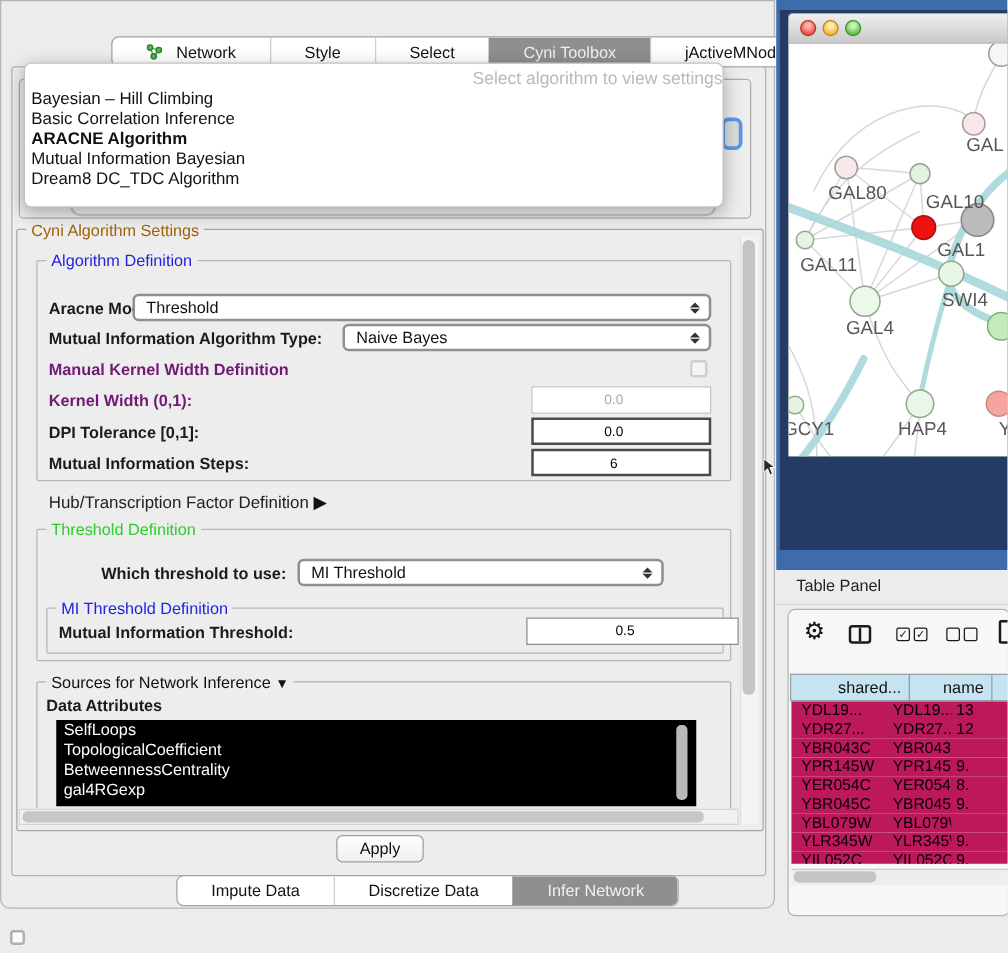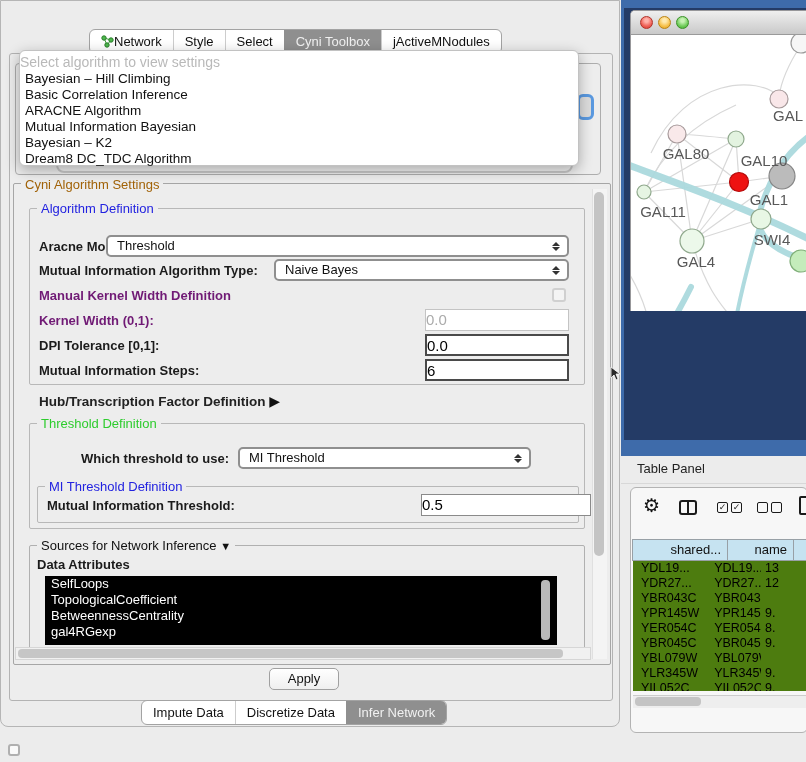--- a/index.html
+++ b/index.html
@@ -10,22 +10,22 @@
   #cp{left:0;top:8;width:620px;height:727px;background:#ececec;border:1px solid #b5b5b5;
       border-radius:0 0 8px 8px;box-sizing:border-box}
   .cp-title{left:0;top:0;width:618px;height:24px;background:linear-gradient(#f4f4f4,#dcdcdc);
       border-bottom:1px solid #bdbdbd;border-radius:0}
   .cp-title-text{left:8px;top:4px;font-size:13px;color:#1d1d1d}
   .float-ic{left:574px;top:7px;width:9px;height:9px;border:2px solid #222;border-radius:1px}
   .close-ic{left:593px;top:3px;font-size:13px;font-weight:bold;color:#111}
   
   .tabstrip{left:88px;top:28px;height:23px;display:flex;background:#fff;border:1px solid #a3a3a3;
       border-radius:6px;overflow:hidden}
-  .tab{padding:0 11px;line-height:22px;font-size:13px;color:#111;border-left:1px solid #cdcdcd;
-      display:flex;align-items:center;gap:0;white-space:nowrap}
+  .tab{padding:0 27px;line-height:22px;font-size:13px;color:#111;border-left:1px solid #cdcdcd;
+      display:flex;align-items:center;gap:11px;white-space:nowrap}
   .tab:first-child{border-left:none}
   .tab.sel{background:#8f8f8f;color:#f1f1f1;border-left-color:#8f8f8f}
   
   .content{left:8px;top:52px;width:604px;height:648px;border:1px solid #b3b3b3;border-radius:3px;
       background:#ededed;box-sizing:border-box}
   .hid-group{left:14px;top:62px;width:586px;height:112px;border:1px solid #adadad;border-radius:4px;
       background:#ededed;box-sizing:border-box}
   .blue-frag{left:576px;top:93px;width:17px;height:26px;border:3px solid #5a99e0;border-radius:6px;
       background:#dcdcdc;box-sizing:border-box}
   .dis-combo{left:55px;top:140px;width:517px;height:32px;border:2px solid #c8c8c8;border-radius:8px;
@@ -42,50 +42,50 @@
   .lbl{font-size:13px;font-weight:bold;color:#1b1b1b;white-space:nowrap}
   .lbl.dis{color:#701a75}
   
   .combo{height:22px;border:2px solid #8f8f8f;border-radius:5px;background:#fff;box-sizing:border-box;
       font-size:13px;color:#111;line-height:18px;padding-left:9px}
   .spin{position:absolute;right:7px;top:4px;width:8px}
   .spin:before,.spin:after{content:"";display:block;width:0;height:0;border-left:4px solid transparent;
       border-right:4px solid transparent;margin:1px 0}
   .spin:before{border-bottom:4px solid #333}
   .spin:after{border-top:4px solid #333}
-  .inp{height:22px;background:#fff;box-sizing:border-box;font-size:15px;text-align:left;
+  .inp{height:22px;background:#fff;box-sizing:border-box;font-size:11px;text-align:center;
       padding-right:12px;line-height:20px}
   .inp.en{border:2px solid #4a4a4a;color:#000}
   .inp.dis{border:1px solid #c4c4c4;color:#ababab}
   .chk{width:14px;height:14px;border:2px solid #d0d0d0;border-radius:3px;background:#f4f4f4;box-sizing:border-box}
   .tri{font-size:11px;color:#111}
-  .hubrow{font-size:13.5px;font-weight:bold;color:#222}
+  .hubrow{font-size:13.5px;font-weight:normal;color:#222}
   
   .attr-list{left:44px;top:575px;width:512px;height:69px;background:#000000;overflow:hidden}
   .attr-item{height:16px;line-height:16px;padding-left:6px;font-size:13px;color:#fff;white-space:nowrap}
   .lthumb{left:540px;top:579px;width:9px;height:60px;background:#b9b9b9;border-radius:4px}
   
   .vtrack{left:591px;top:188px;width:14px;height:470px;background:#f4f4f4;border-left:1px solid #e0e0e0}
   .vthumb{left:593px;top:191px;width:10px;height:364px;background:#c4c4c4;border-radius:5px}
   .htrack{left:14px;top:646px;width:576px;height:13px;background:#f1f1f1;border:1px solid #d6d6d6;box-sizing:border-box}
   .hthumb{left:17px;top:648px;width:545px;height:9px;background:#c6c6c6;border-radius:4px}
   
   .apply{left:268px;top:667px;width:70px;height:22px;background:linear-gradient(#ffffff,#efefef);
       border:1px solid #a0a0a0;border-radius:5px;font-size:13px;text-align:center;line-height:20px;color:#111;box-sizing:border-box}
   .btabs{left:140px;top:699px}
   
   .popup{left:18px;top:49px;width:560px;height:116px;background:#fff;border:1px solid #c2c2c2;
       border-radius:6px;box-shadow:0 4px 14px rgba(0,0,0,.3);box-sizing:border-box}
-  .pop-head{width:100%;text-align:left;font-size:14px;color:#b9b9b9;margin-top:2px;height:18px;line-height:18px}
+  .pop-head{width:100%;text-align:right;font-size:14px;color:#b9b9b9;margin-top:2px;height:18px;line-height:18px}
   .pop-item{height:16px;line-height:16px;padding-left:5px;font-size:13.5px;color:#111;white-space:nowrap}
-  .pop-item.bold{font-weight:normal}
+  .pop-item.bold{font-weight:bold}
   
   .desktop{left:621px;top:0;width:185px;height:456px;background:#3e6baa}
   .win-shadow{left:624px;top:8px;width:182px;height:432px;background:#243b66}
-  .net-window{left:630px;top:10px;width:176px;height:301px;background:#fff;border-radius:5px 0 0 0;
+  .net-window{left:630px;top:10px;width:176px;height:355px;background:#fff;border-radius:5px 0 0 0;
       overflow:hidden;border-top:1px solid #97979a;border-left:1px solid #97979a;box-sizing:border-box}
   .nw-title{left:0;top:0;width:176px;height:24px;background:linear-gradient(#efefef,#c9c9c9);
       border-bottom:1px solid #9a9a9a;box-sizing:border-box}
   .light{width:13px;height:13px;border-radius:50%;box-sizing:border-box}
   .l-red{background:radial-gradient(circle at 50% 32%,#ffb3ab 0 18%,#ee5f55 62%,#d23c31);border:1px solid #b23229}
   .l-yel{background:radial-gradient(circle at 50% 32%,#ffeab0 0 18%,#f6c04a 62%,#e0a01e);border:1px solid #bb8414}
   .l-grn{background:radial-gradient(circle at 50% 32%,#c8f2b5 0 18%,#6fcb59 62%,#43aa2d);border:1px solid #3a9127}
   .nw-canvas{left:0;top:24px;width:176px;height:390px;background:#fff}
   .nlabel{fill:#585858;font-size:15px;font-family:"Liberation Sans","DejaVu Sans",sans-serif}
   
@@ -97,21 +97,21 @@
   .split-ic{left:48px;top:12px;width:18px;height:15px;border:2px solid #1a1a1a;border-radius:3px;box-sizing:border-box}
   .split-ic:before{content:"";position:absolute;left:6px;top:0;width:2px;height:11px;background:#1a1a1a}
   .cb{width:11px;height:11px;border:1.5px solid #1a1a1a;border-radius:2px;box-sizing:border-box;
       font-size:9px;line-height:9px;text-align:center;color:#1a1a1a;font-weight:bold}
   .cbrow{display:flex;gap:3px}
   .page-ic{left:168px;top:8px;width:16px;height:19px;border:2px solid #1a1a1a;border-radius:2px;box-sizing:border-box;background:#f7f7f7}
   .thead{left:2px;top:51px;display:flex;height:22px}
   .th{background:#c6e3f1;border:1px solid #98a0a6;box-sizing:border-box;font-size:13px;color:#111;
       line-height:20px;text-align:right;padding-right:6px;margin-left:-1px}
   .tbody{left:2px;top:73px;width:174px;height:130px;overflow:hidden}
-  .trow{display:flex;height:15px;line-height:15px;font-size:12.5px;color:#000;background:#4d7c0f}
+  .trow{display:flex;height:15px;line-height:15px;font-size:12.5px;color:#000;background:#be185d}
   .td{white-space:nowrap;overflow:hidden}
   .tp-htrack{left:2px;top:207px;width:174px;height:13px;background:#eeeeee;border-top:1px solid #cccccc;box-sizing:border-box}
   .tp-hthumb{left:4px;top:209px;width:66px;height:9px;background:#c4c4c4;border-radius:4px}
   .mini-ic{left:8px;top:744px;width:12px;height:12px;border:2px solid #b0b0b0;border-radius:3px;background:#fafafa;box-sizing:border-box}
 </style>
 </head>
 <body>
 
 <div id="cp" class="a">
 
@@ -230,21 +230,20 @@
       </div>
   </div>
 
   <div class="a popup">
     <div class="pop-head">Select algorithm to view settings</div>
     <div id="popup-list">
         <div class="pop-item">Bayesian – Hill Climbing</div>
         <div class="pop-item">Basic Correlation Inference</div>
         <div class="pop-item bold">ARACNE Algorithm</div>
         <div class="pop-item">Mutual Information Bayesian</div>
-        <div class="pop-item">Bayesian – K2</div>
         <div class="pop-item">Dream8 DC_TDC Algorithm</div>
       </div>
   </div>
 </div>
 
 <svg class="a" style="left:610px;top:367px" width="12" height="14">
   <polygon points="1,0 1,11 4,8 6,13 8,12 6,7 10,7" fill="#2a2a2a" stroke="#ffffff" stroke-width="0.8"></polygon>
 </svg>
 
 <div class="a desktop"></div>

